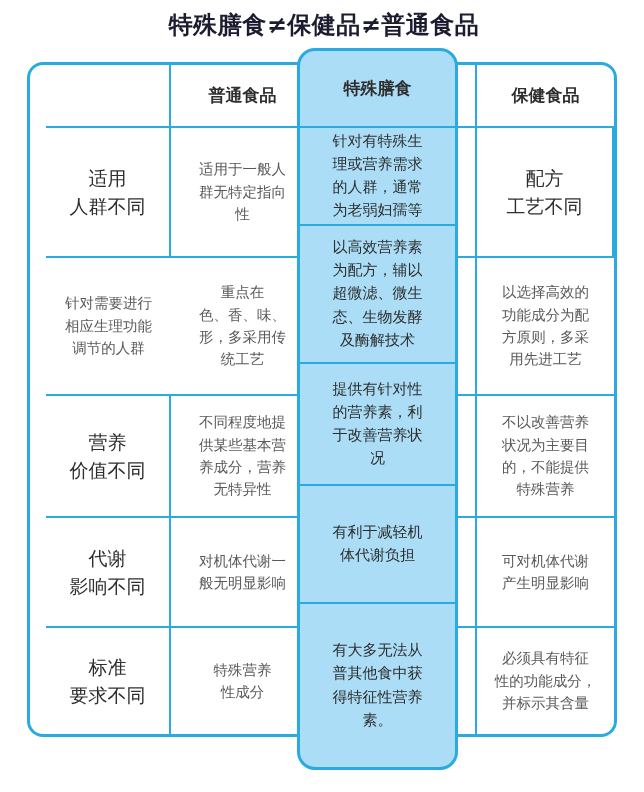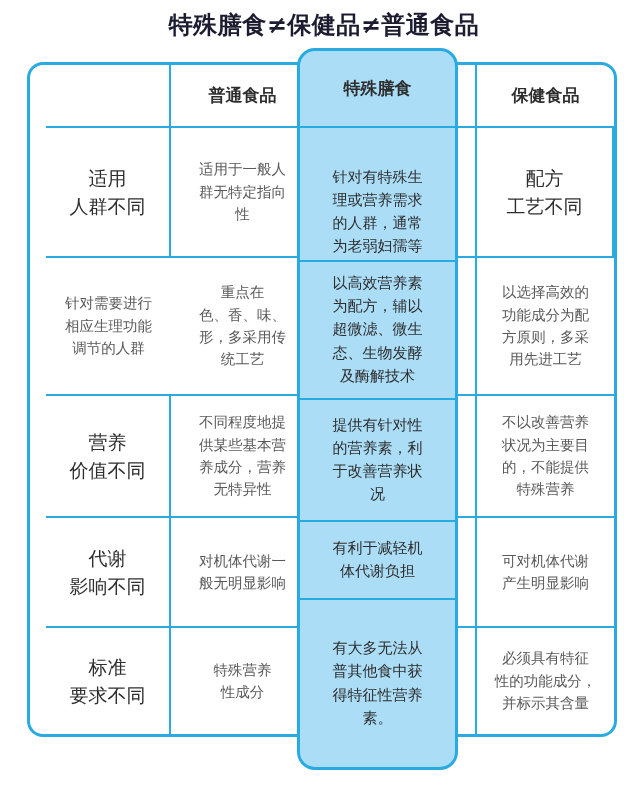--- a/index.html
+++ b/index.html
@@ -52,21 +52,21 @@
     z-index:2;display:flex;flex-direction:column;overflow:hidden;
   }
   .hl-section{
     box-sizing:border-box;flex:0 0 auto;
     display:flex;align-items:center;justify-content:center;
     text-align:center;white-space:pre-line;
     border-bottom:2px solid var(--accent-border);
     padding:2px 2px;
   }
   .hl-header{height:77px;font-size:17px;font-weight:bold;color:var(--dark-text);}
-  .hl-r1{height:98px;margin-top:36px;} .hl-r2{height:138px;} .hl-r3{height:122px;} .hl-r4{height:78px;}
+  .hl-r1{height:98px;} .hl-r2{height:138px;} .hl-r3{height:122px;} .hl-r4{height:118px;}
   .hl-r5{flex:1 1 auto;border-bottom:none;}
   .hl-body{font-size:15px;line-height:1.55;color:var(--dark-text);font-weight:500;}
 </style>
 </head>
 <body>
 
 <div class="page">
 
   <div class="title">特殊膳食≠保健品≠普通食品</div>
 

